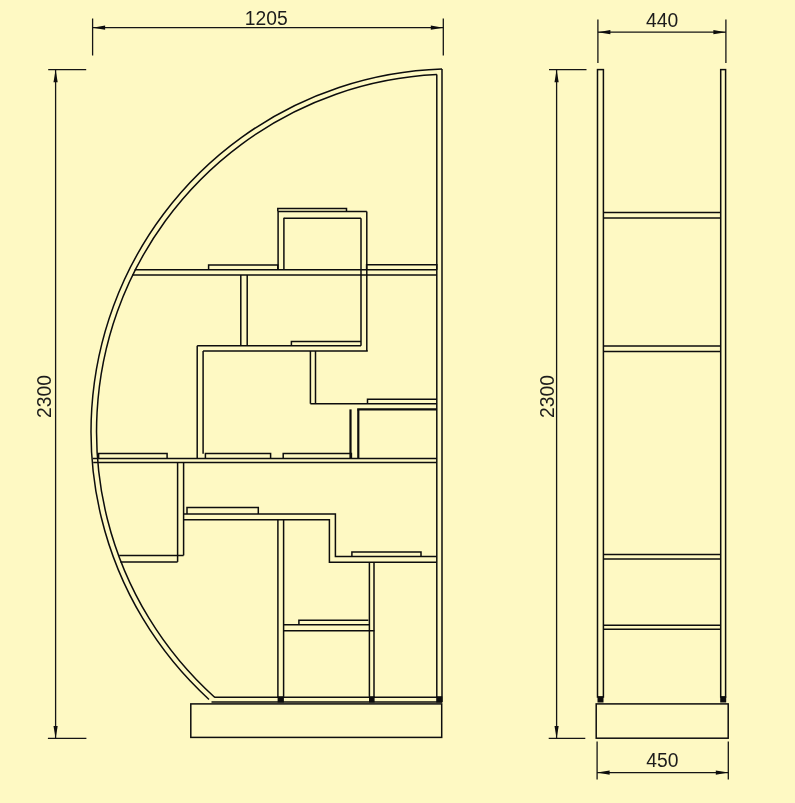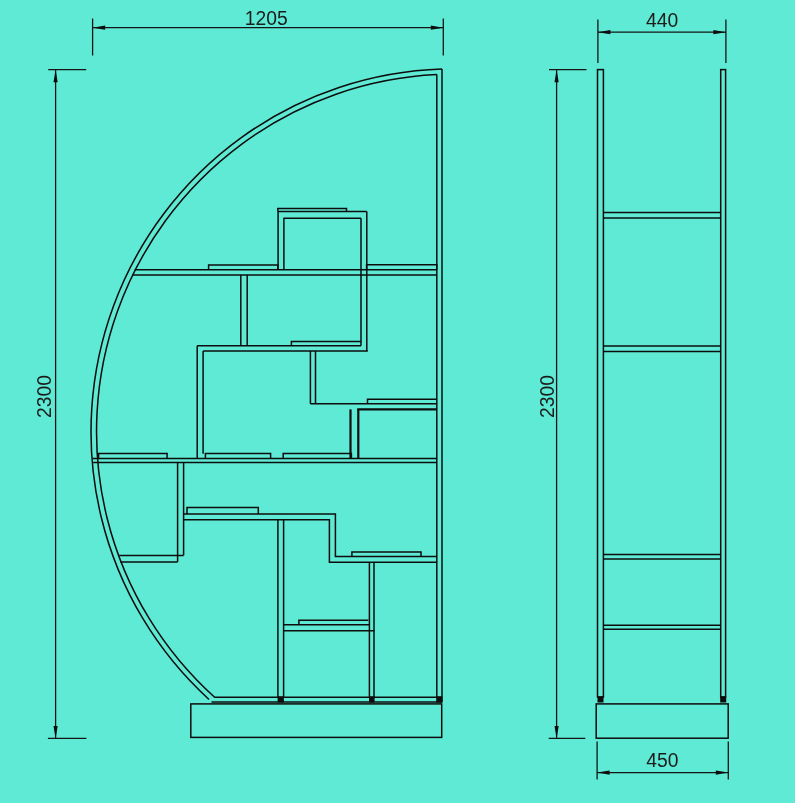--- a/index.html
+++ b/index.html
@@ -1,16 +1,16 @@
 <!DOCTYPE html>
 <html><head>
 <meta charset="utf-8">
 <style>
 html,body{margin:0;padding:0;background:#ffffff;}
-#page{position:relative;width:795px;height:803px;background:#5eead4;overflow:hidden;}
+#page{position:relative;width:795px;height:803px;background:#fef9c3;overflow:hidden;}
 svg{position:absolute;left:0;top:0;}
 text{font-family:"Liberation Sans",sans-serif;font-size:19.3px;fill:#1c1c1c;}
 .ln{stroke:#0d0d0d;stroke-width:1.5;fill:none;stroke-linecap:butt;}
 .ar{fill:#0d0d0d;stroke:none;}
 .dm{stroke:#151515;stroke-width:1.3;fill:none;}
 </style>
 </head>
 <body>
 <div id="page">
 <svg width="795" height="803" viewBox="0 0 795 803">

